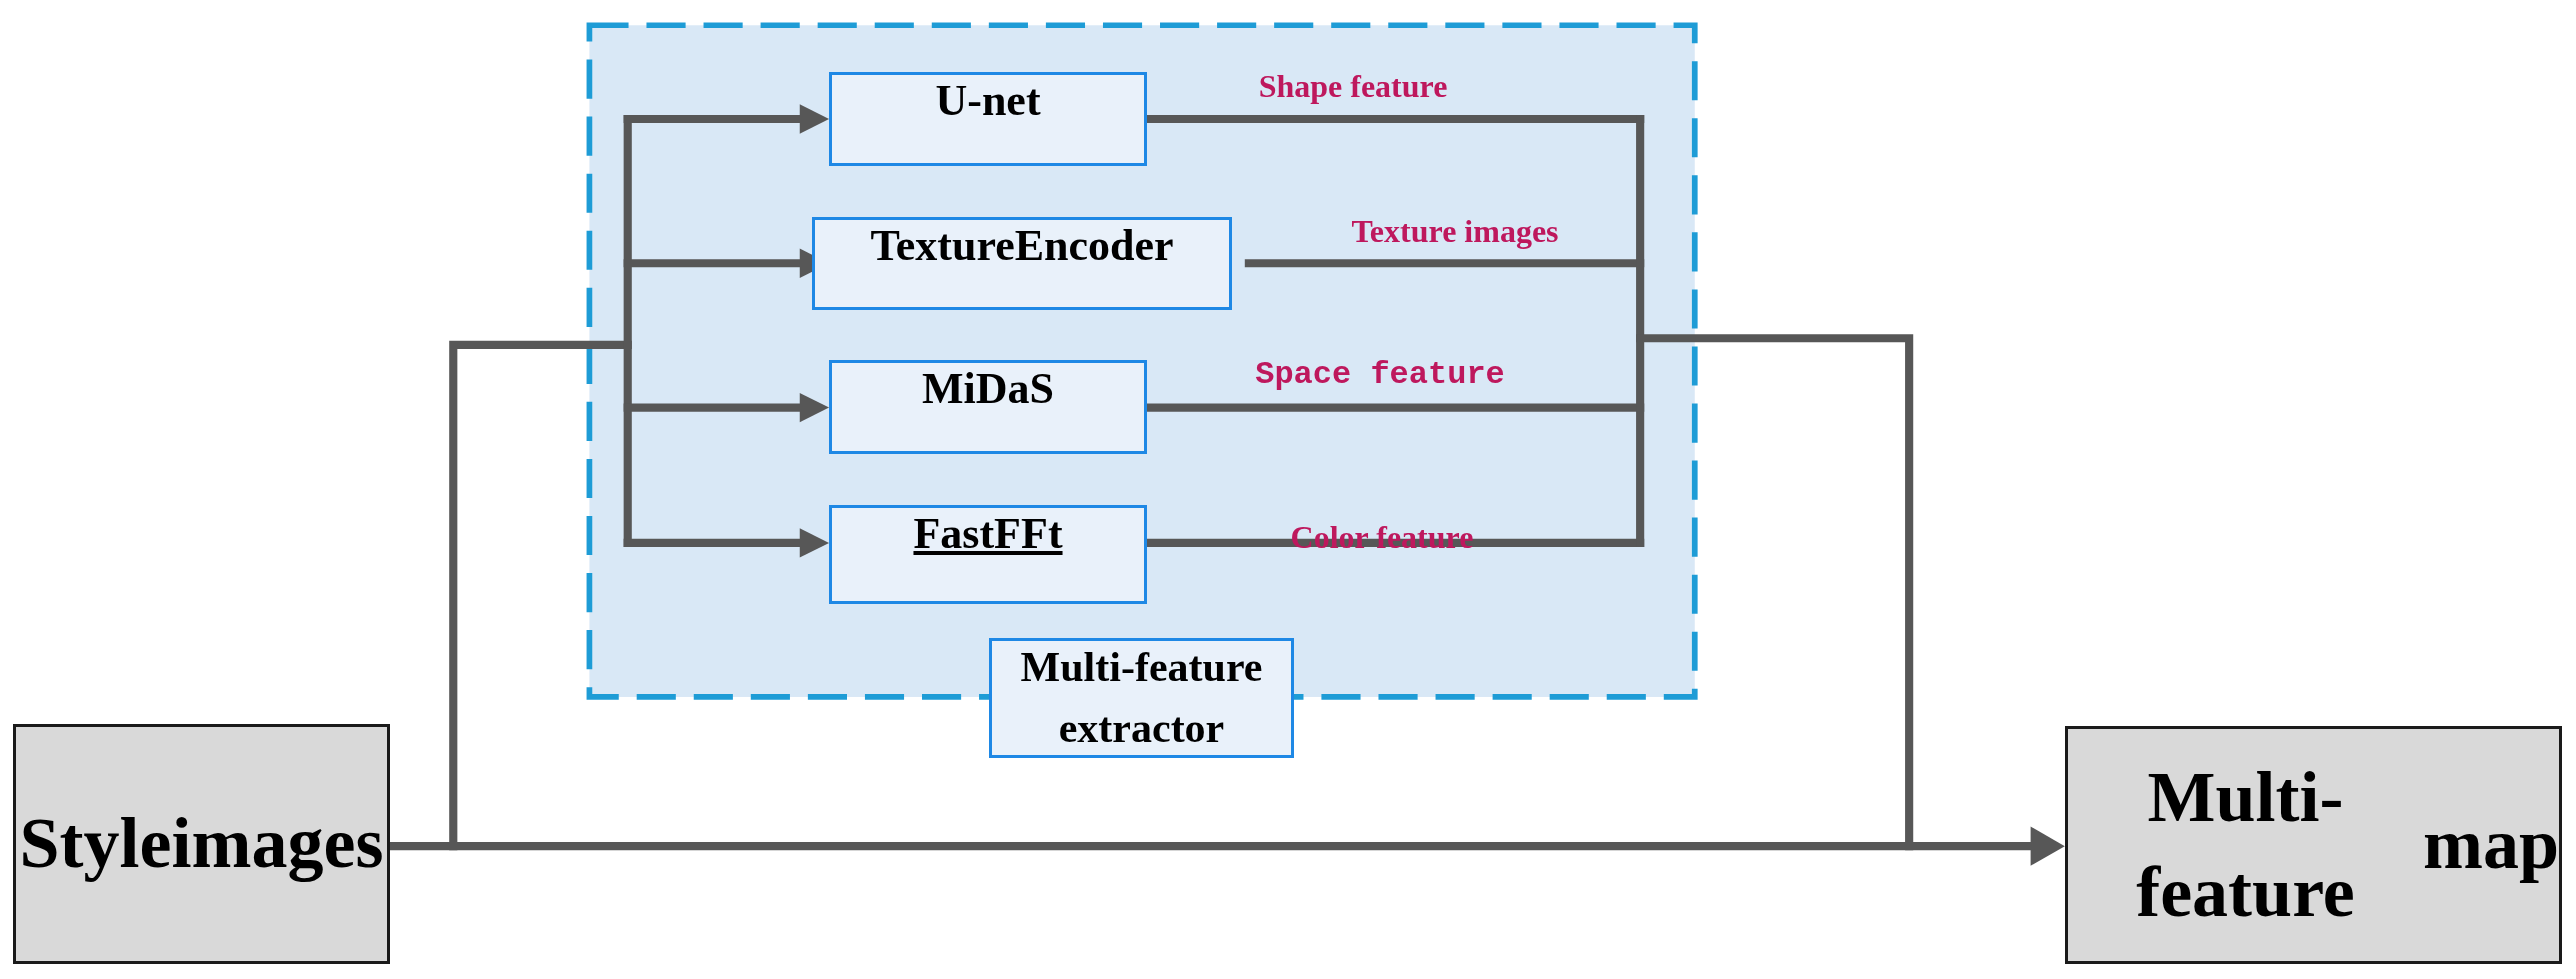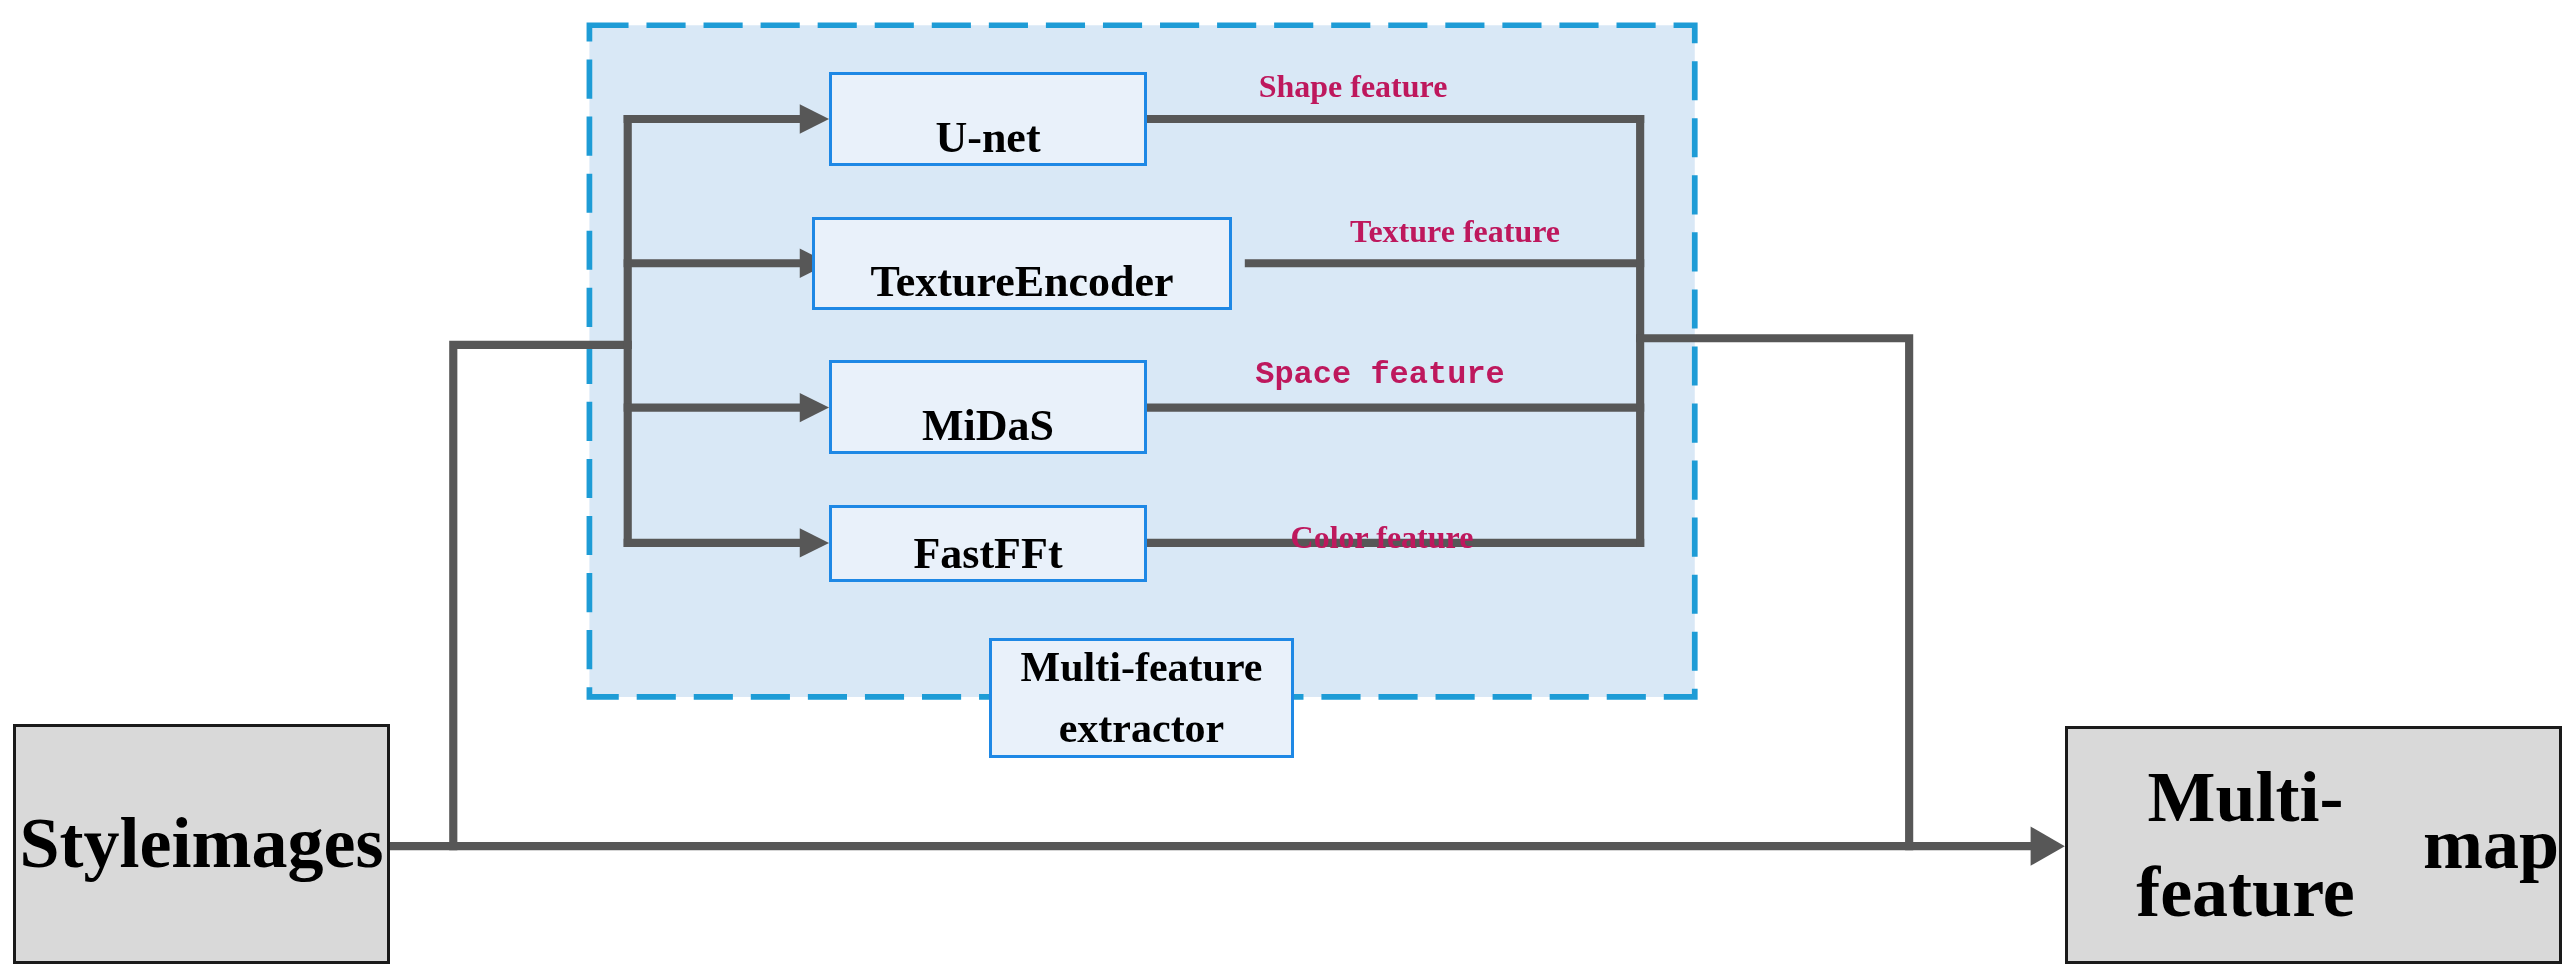--- a/index.html
+++ b/index.html
@@ -21,21 +21,21 @@
     width: 2576px;
     height: 979px;
     z-index: 0;
   }
   .module-box {
     position: absolute;
     box-sizing: border-box;
     background: #E9F1FA;
     border: 3.3px solid #1E88E5;
     display: flex;
-    align-items: flex-end;
+    align-items: flex-start;
     justify-content: center;
     font-weight: bold;
     font-size: 44px;
     color: #000;
     z-index: 2;
   }
   .feature-label {
     position: absolute;
     transform: translateX(-50%);
     height: 52px;
@@ -79,21 +79,21 @@
     line-height: 1.32;
     color: #000;
     text-align: center;
     z-index: 2;
   }
   #style-images-box { left: 13px;  top: 724px; width: 377px; height: 240px; }
   #map-box          { left: 2065px; top: 726px; width: 497px; height: 238px; }
   #unet-box    { left: 829px; top: 72px;  width: 318px; height: 94px; }
   #texenc-box  { left: 812px; top: 217px; width: 420px; height: 93px; }
   #midas-box   { left: 829px; top: 360px; width: 318px; height: 94px; font-family: Liberation Serif, serif; }
-  #fastfft-box { left: 829px; top: 505px; width: 318px; height: 77px;  }
+  #fastfft-box { left: 829px; top: 505px; width: 318px; height: 99px; text-decoration: underline;  }
   #shape-label   { left: 1353px; top: 60px;  }
   #texture-label { left: 1455px; top: 205px; }
   #space-label   { left: 1380px; top: 349px; font-family: Liberation Mono, monospace; }
   #color-label   { left: 1382px; top: 484px; margin-top: 27px; }
 </style>
 </head>
 <body>
 
 <div id="canvas">
 
@@ -140,21 +140,21 @@
     <span>TextureEncoder</span>
   </div>
   <div class="module-box" id="midas-box">
     <span>MiDaS</span>
   </div>
   <div class="module-box" id="fastfft-box">
     <span>FastFFt</span>
   </div>
 
   <div class="feature-label" id="shape-label">Shape feature</div>
-  <div class="feature-label" id="texture-label">Texture feature</div>
+  <div class="feature-label" id="texture-label">Texture images</div>
   <div class="feature-label" id="space-label">Space feature</div>
   <div class="feature-label" id="color-label">Color feature</div>
 
   <div class="extractor-label-box">
     <span>Multi-feature</span>
     <span>extractor</span>
   </div>
 
   <div class="io-box" id="style-images-box">
     <span>Style</span>

